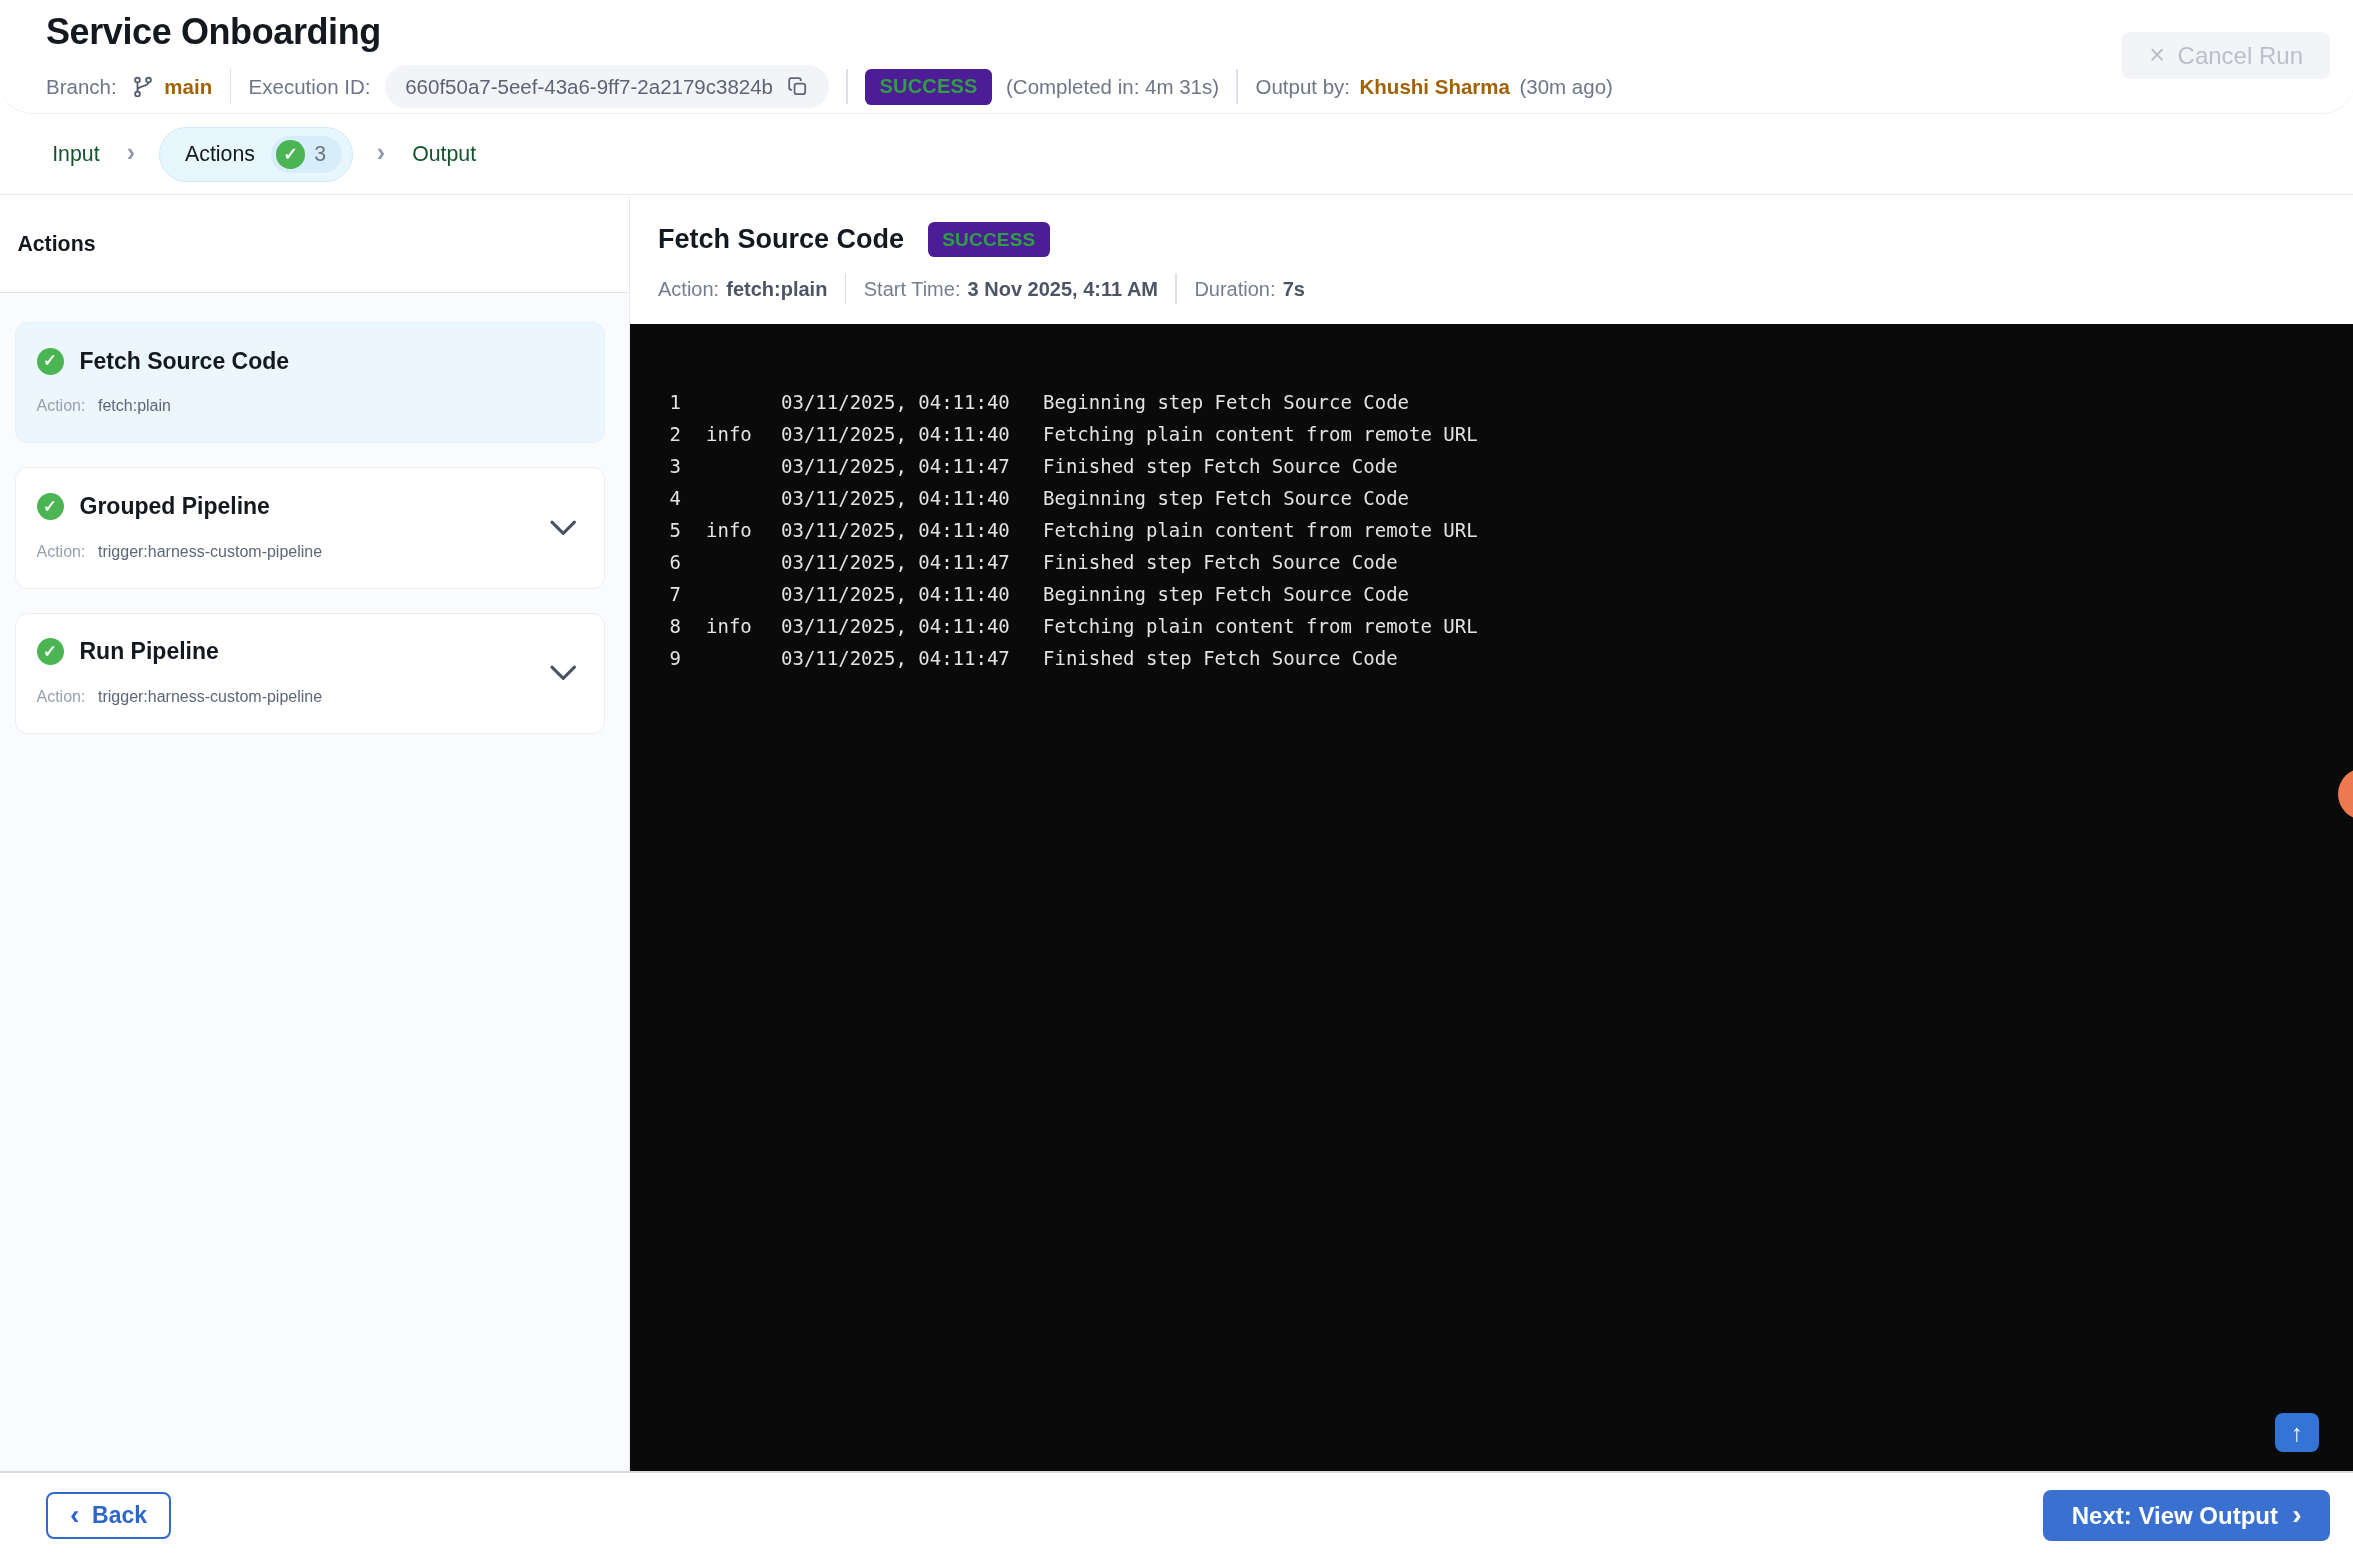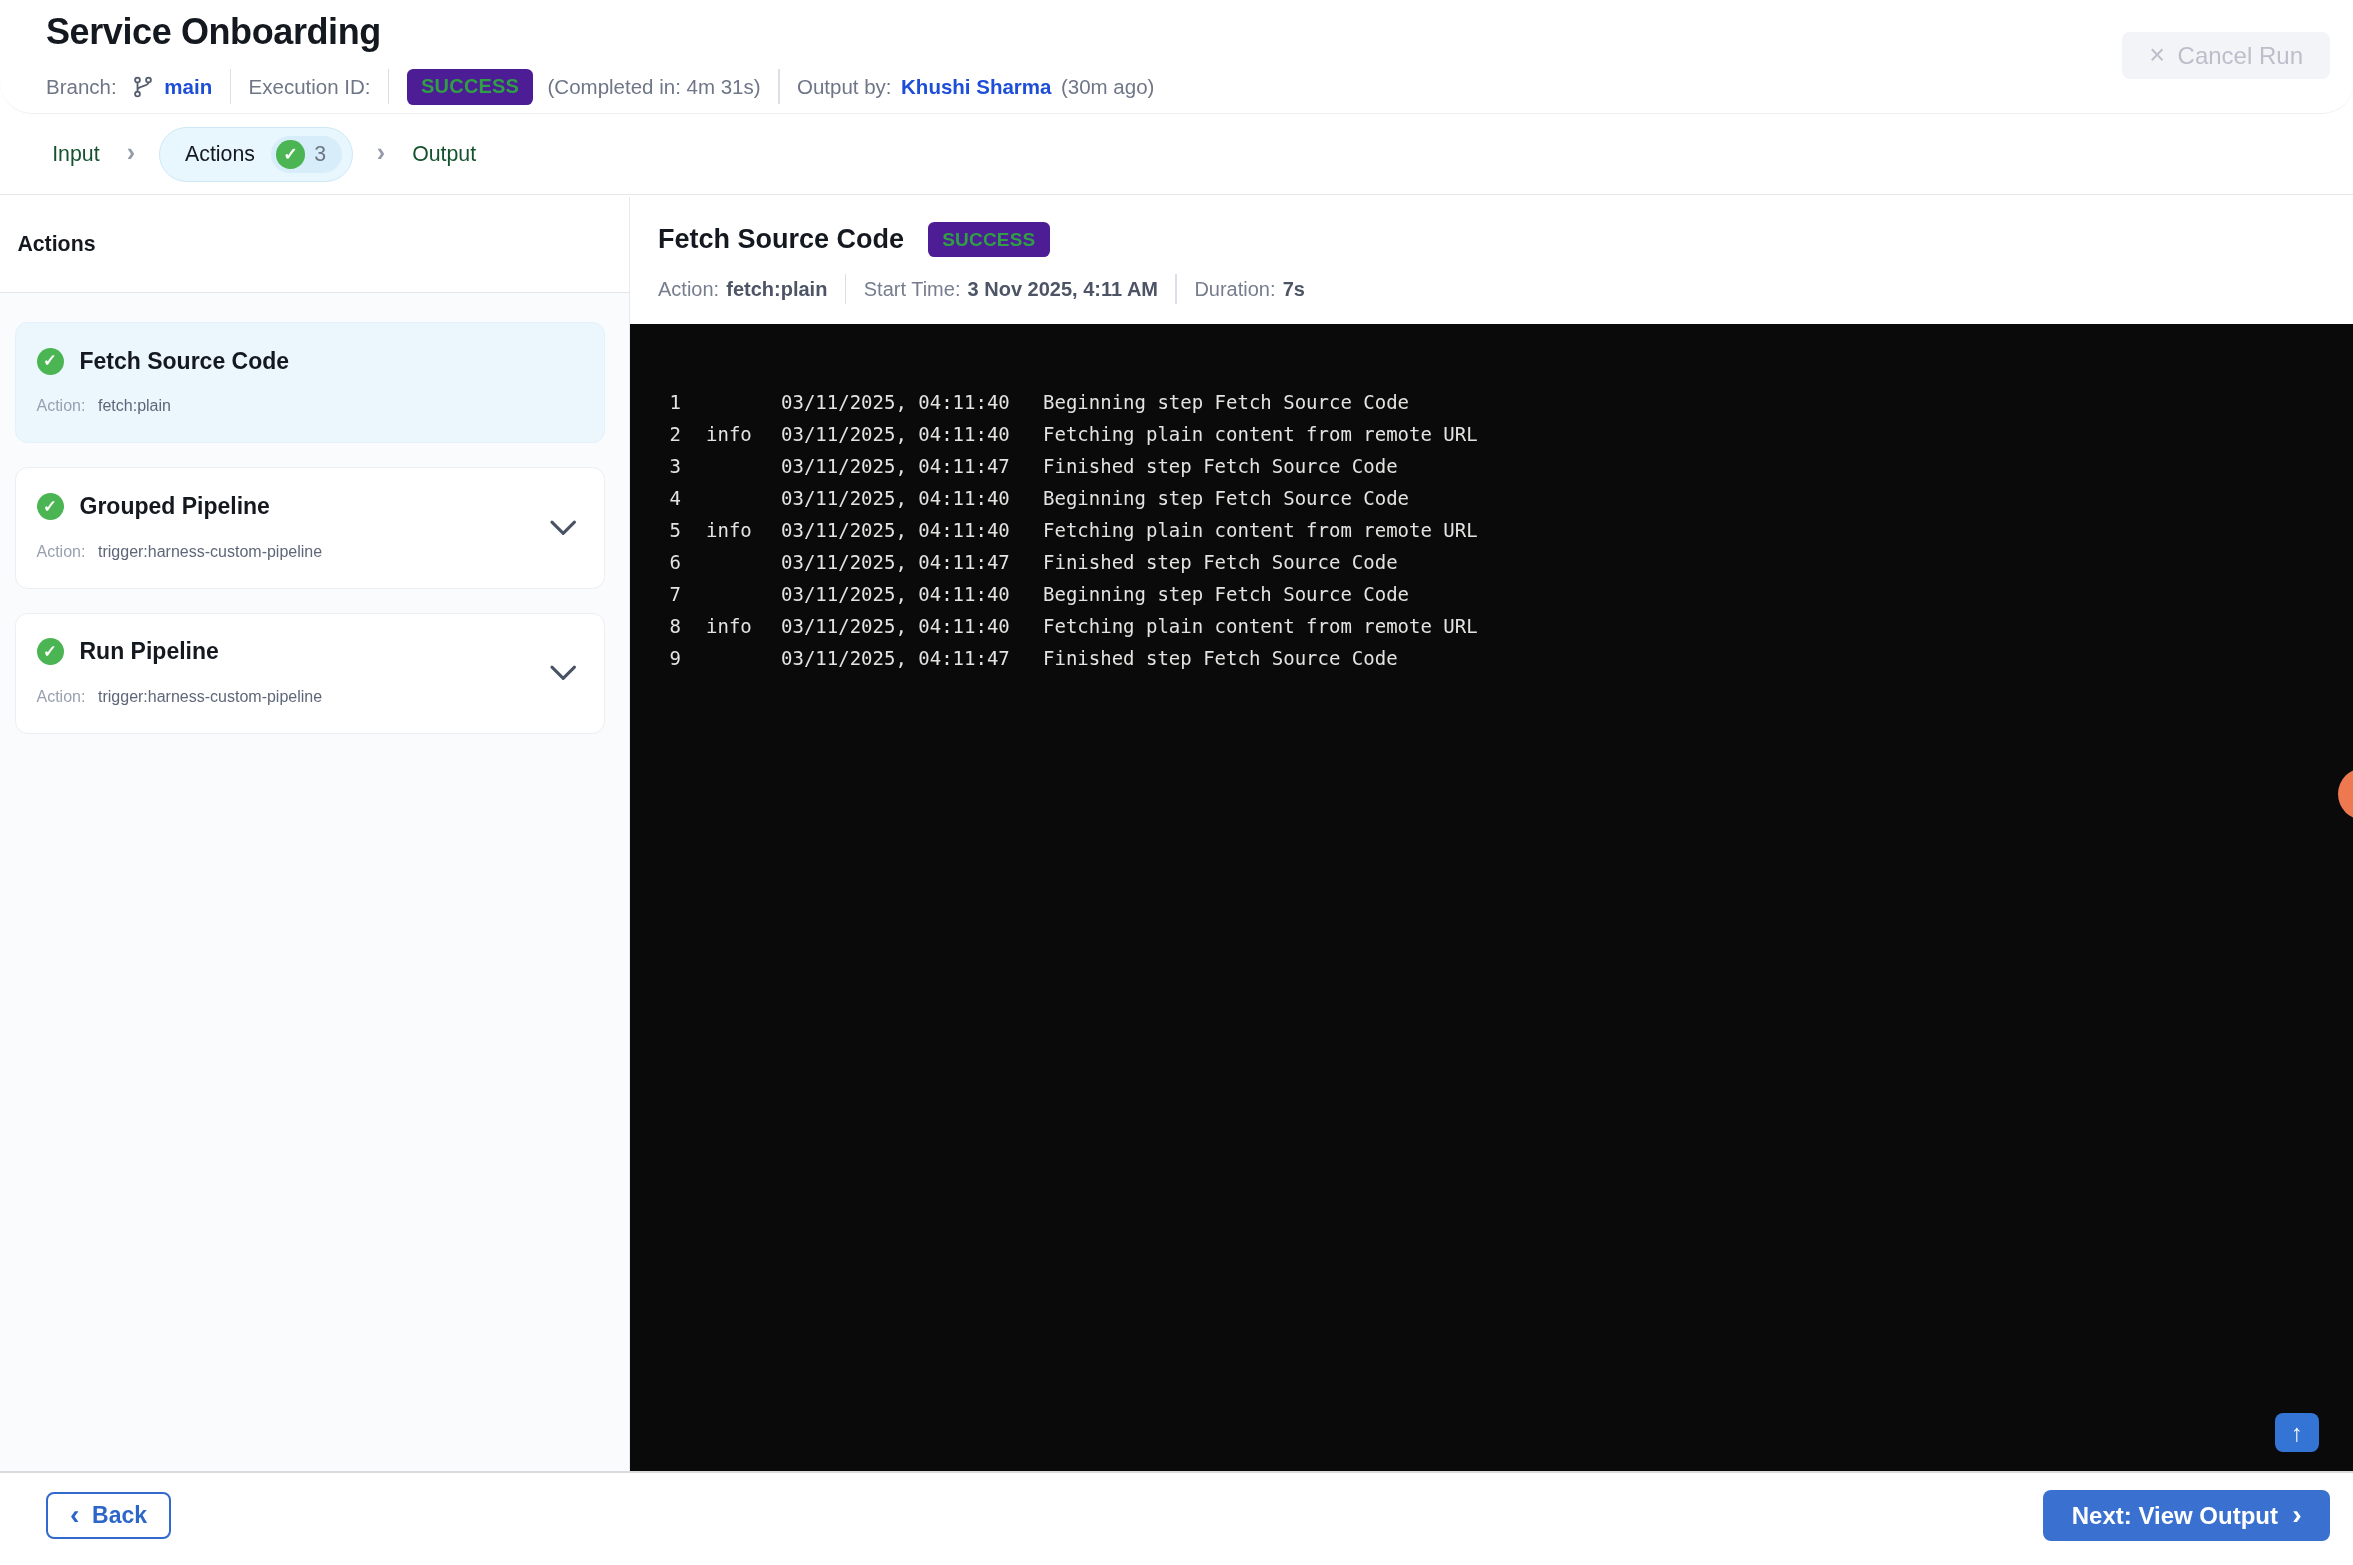--- a/index.html
+++ b/index.html
@@ -7,21 +7,21 @@
   body { font-family:"Liberation Sans", sans-serif; }
   #app { position:relative; width:2354px; height:1565px; background:#ffffff; overflow:hidden; }
 
   
   .hdr { position:absolute; left:0; top:0; right:0; height:114px; background:#fff; border-bottom:1.6px solid #eceef2;border-radius:32px; }
   .hdr-title { position:absolute; left:46px; top:11px; font-size:36px; font-weight:700; color:#14181f; letter-spacing:-0.4px; }
   .hdr-sub { position:absolute; left:46px; top:66px; height:41px; display:flex; align-items:center; font-size:20.5px; color:#6e7687; white-space:nowrap; }
   .hdr-sub > * { flex:none; }
   .gap-s { margin-left:9.5px; } .gap-m { margin-left:14.2px; }
   .vdiv { width:1.6px; height:35px; background:#dcdfe6; margin:0 17.4px; }
-  .strongtxt { color:#1d4ed8; font-weight:700; }
+  .strongtxt { color:#a16207; font-weight:700; }
   .exec-pill { display:flex; align-items:center; gap:14.2px; background:#f2f4f8; border-radius:789px; padding:8px 20.5px; color:#5c6476; height:43px; }
   .badge-success { background:#4c1d95; color:#2f9e44; font-weight:700; font-size:20px; padding:0 14.2px; height:36px; display:flex; align-items:center; border-radius:6.3px; letter-spacing:0.2px; }
   .cancel-btn { position:absolute; right:24px; top:32px; height:47px; display:flex; align-items:center; gap:12.6px; background:#f3f4f7; border:none; border-radius:8px; padding:0 27px; font-size:24px; color:#babfca; font-weight:500; cursor:default; }
   .cancel-x { font-size:27px; line-height:1; }
 
   
   .tabbar { position:absolute; top:115px; left:0; right:0; height:80px; background:#fff; border-bottom:1.6px solid #e5e7eb; display:flex; align-items:center; padding-left:49px; }
   .tab { font-size:21.3px; color:#14532d; padding:0 3.2px; cursor:pointer; }
   .tab-sep { color:#959ca9; font-size:25px; margin:0 24px; font-weight:700; transform:translateY(-1.6px); }
   .tab-active-pill { display:flex; align-items:center; gap:16px; background:#e8f6fd; border:1.6px solid #cde9f7; border-radius:789px; padding:8px 9.5px 8px 25px; cursor:pointer; }
@@ -87,20 +87,29 @@
         <svg width="24" height="24" viewBox="0 0 24 24" fill="none" stroke="#535b6c" stroke-width="1.8">
           <circle cx="6.5" cy="5" r="2.4"></circle>
             <circle cx="17.5" cy="5" r="2.4"></circle>
             <circle cx="6.5" cy="19" r="2.4"></circle>
           <path d="M6.5 7.5v9 M17.5 7.5c0 4.5-11 2.5-11 7.5"></path>
         </svg>
       </span>
       <span class="strongtxt gap-s">main</span>
       <span class="vdiv"></span>
       <span>Execution ID:</span>
+      <span class="exec-pill gap-m">
+        <span>660f50a7-5eef-43a6-9ff7-2a2179c3824b</span>
+        <span style="cursor:pointer;">
+          <svg width="21.3" height="21.3" viewBox="0 0 24 24" fill="none" stroke="#5c6476" stroke-width="2">
+            <rect x="8.5" y="8.5" width="12" height="12" rx="2.5"></rect>
+            <path d="M5.5 15.5h-1a2 2 0 0 1-2-2v-9a2 2 0 0 1 2-2h9a2 2 0 0 1 2 2v1"></path>
+          </svg>
+        </span>
+      </span>
       <span class="vdiv"></span>
       <span class="badge-success">SUCCESS</span>
       <span class="gap-m">(Completed in: 4m 31s)</span>
       <span class="vdiv"></span>
       <span>Output by:</span>
       <span class="strongtxt gap-s">Khushi Sharma</span>
       <span class="gap-s">(30m ago)</span>
     </div>
 
     <button class="cancel-btn">

